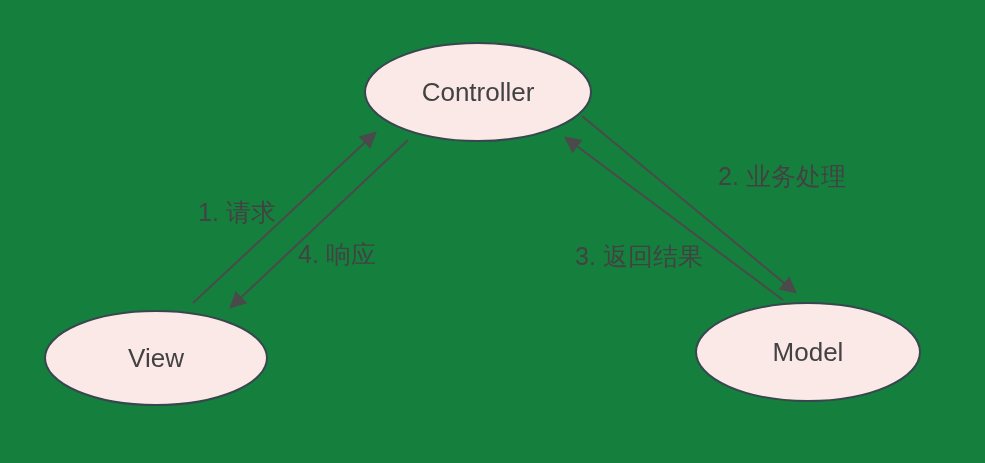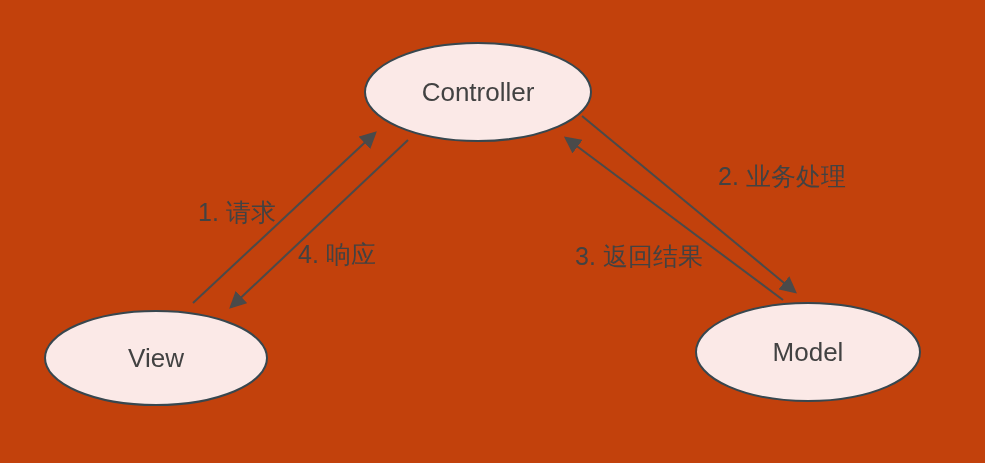--- a/index.html
+++ b/index.html
@@ -4,21 +4,21 @@
 <style>
   html, body {
     margin: 0;
     padding: 0;
     background: #ffffff;
   }
   .canvas {
     position: relative;
     width: 985px;
     height: 463px;
-    background: #c2410c;
+    background: #15803d;
     font-family: "Liberation Sans", sans-serif;
     overflow: hidden;
   }
   svg { display: block; }
   .node {
     stroke: #37474f;
     stroke-width: 2px;
   }
   .node-label {
     fill: #424242;

